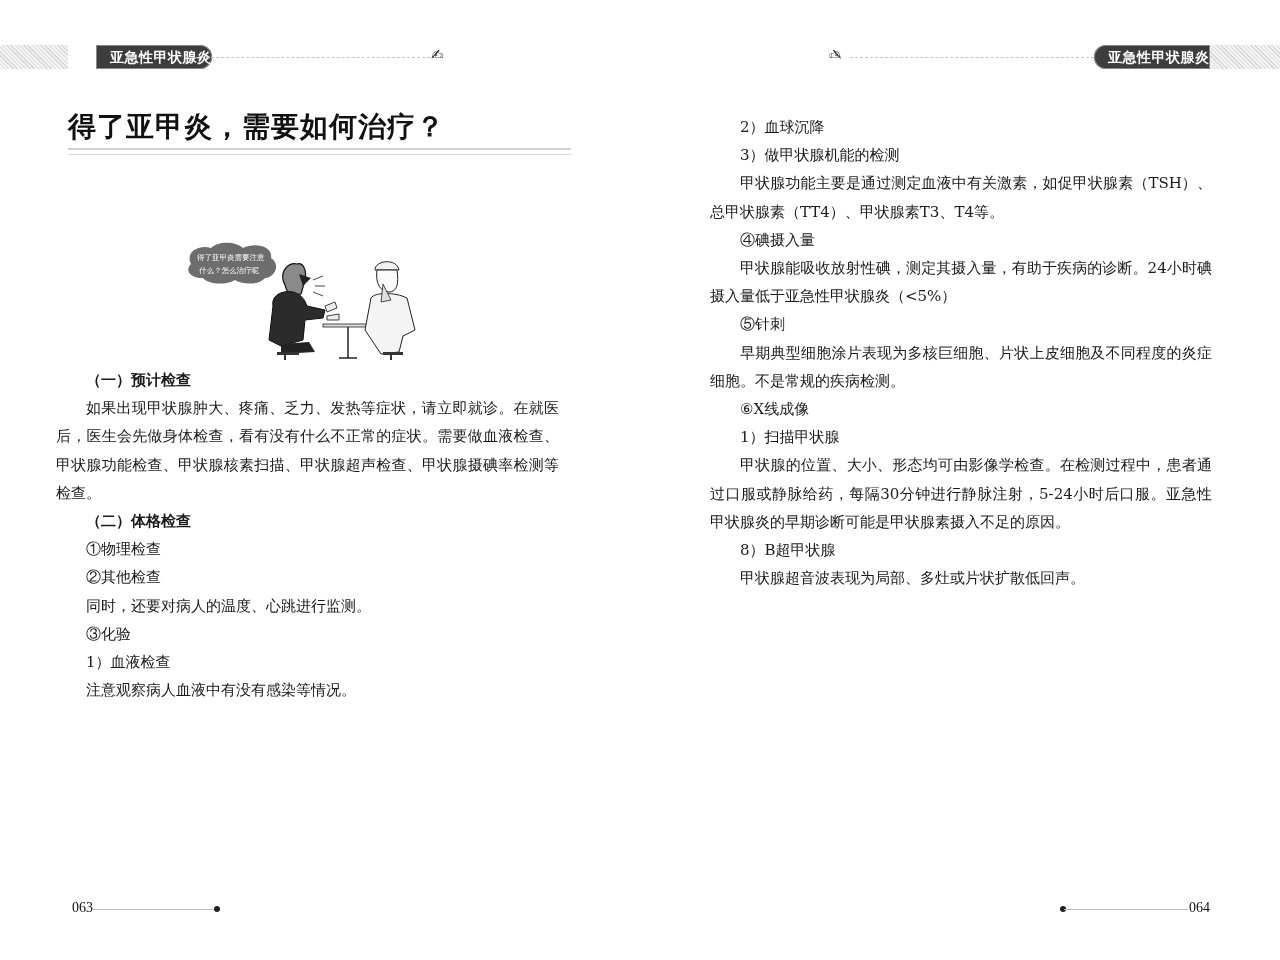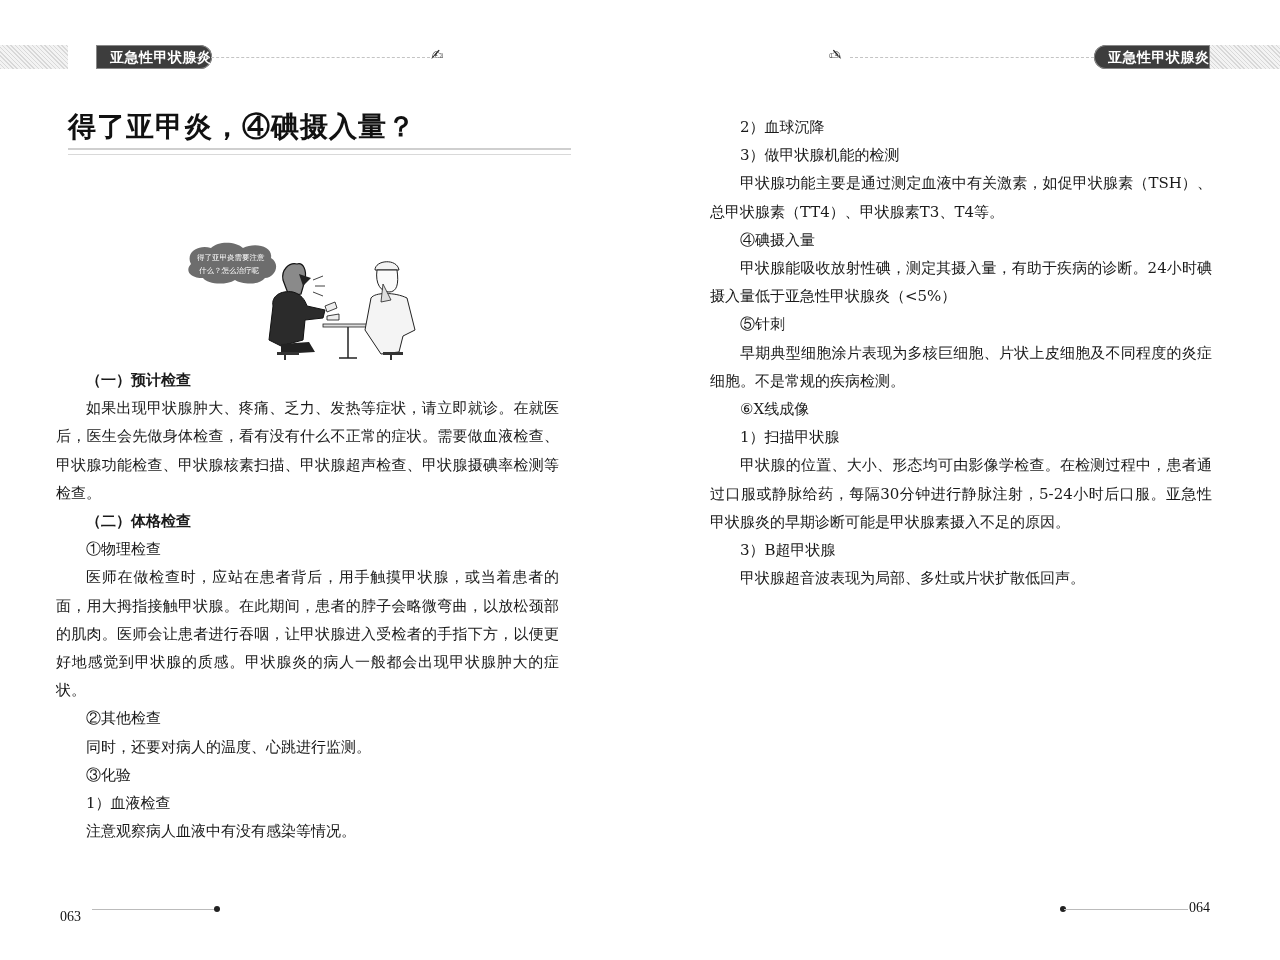--- a/index.html
+++ b/index.html
@@ -40,39 +40,39 @@
   
   .text { position: absolute; font-size: 15px; line-height: 28.2px; text-align: justify; }
   .left .text { left: 56px; top: 366px; width: 503px; }
   .right .text { left: 70px; top: 113px; width: 502px; }
   .text p { margin: 0; text-indent: 2em; }
   .text p.head { font-weight: bold; }
   .text p.sub { }
 
   
   .folio { position: absolute; top: 900px; font-size: 14px; font-family: "Liberation Serif", serif; color: #111; }
-  .left .folio { left: 60px; margin-top: 9px; }
+  .left .folio { left: 72px; }
   .right .folio { left: 549px; }
   .fline { position: absolute; top: 909px; border-top: 1px solid #bbb; }
   .left .fline { left: 92px; width: 124px; }
   .right .fline { left: 424px; width: 124px; }
   .dot { position: absolute; top: 906px; width: 6px; height: 6px; border-radius: 50%; background: #222; }
   .left .dot { left: 214px; }
   .right .dot { left: 420px; }
 </style>
 </head>
 <body>
 
 <div class="page left">
   <div class="hatch"></div>
   <div class="chip">亚急性甲状腺炎</div>
   <div class="hline"></div>
   <div class="pen">✍</div>
 
-  <div class="title">得了亚甲炎，④碘摄入量？</div>
+  <div class="title">得了亚甲炎，需要如何治疗？</div>
   <div class="title-rule"></div>
 
   <svg class="illus" viewBox="0 0 240 120">
     <g>
       <path d="M6,24 C0,12 14,4 26,8 C34,0 52,2 58,8 C70,2 88,6 86,18 C96,24 90,38 80,38 C74,46 56,44 50,40 C40,46 22,44 18,38 C4,38 0,30 6,24 Z" fill="#6d6d6d"></path>
       <text x="12" y="20" font-size="7.5" fill="#fff" font-family="DejaVu Sans, sans-serif">得了亚甲炎需要注意</text>
       <text x="14" y="33" font-size="7.5" fill="#fff" font-family="DejaVu Sans, sans-serif">什么？怎么治疗呢</text>
     </g>
     <g>
       <path d="M98,40 C96,30 104,22 112,24 C118,22 122,30 120,40 L116,54 L104,56 Z" fill="#8a8a8a" stroke="#111" stroke-width="1.2"></path>
@@ -97,21 +97,20 @@
       <rect x="198" y="112" width="20" height="3" fill="#333"></rect>
       <line x1="206" y1="115" x2="206" y2="120" stroke="#333" stroke-width="2"></line>
     </g>
   </svg>
 
   <div class="text">
     <p class="head">（一）预计检查</p>
     <p>如果出现甲状腺肿大、疼痛、乏力、发热等症状，请立即就诊。在就医后，医生会先做身体检查，看有没有什么不正常的症状。需要做血液检查、甲状腺功能检查、甲状腺核素扫描、甲状腺超声检查、甲状腺摄碘率检测等检查。</p>
     <p class="head">（二）体格检查</p>
     <p class="sub">①物理检查</p>
-    <p>医师在做检查时，应站在患者背后，用手触摸甲状腺，或当着患者的面，用大拇指接触甲状腺。在此期间，患者的脖子会略微弯曲，以放松颈部的肌肉。医师会让患者进行吞咽，让甲状腺进入受检者的手指下方，以便更好地感觉到甲状腺的质感。甲状腺炎的病人一般都会出现甲状腺肿大的症状。</p>
     <p class="sub">②其他检查</p>
     <p>同时，还要对病人的温度、心跳进行监测。</p>
     <p class="sub">③化验</p>
     <p class="sub">1）血液检查</p>
     <p>注意观察病人血液中有没有感染等情况。</p>
   </div>
 
   <div class="folio">063</div>
   <div class="fline"></div>
   <div class="dot"></div>
@@ -127,20 +126,20 @@
     <p class="sub">2）血球沉降</p>
     <p class="sub">3）做甲状腺机能的检测</p>
     <p>甲状腺功能主要是通过测定血液中有关激素，如促甲状腺素（TSH）、总甲状腺素（TT4）、甲状腺素T3、T4等。</p>
     <p class="sub">④碘摄入量</p>
     <p>甲状腺能吸收放射性碘，测定其摄入量，有助于疾病的诊断。24小时碘摄入量低于亚急性甲状腺炎（&lt;5%）</p>
     <p class="sub">⑤针刺</p>
     <p>早期典型细胞涂片表现为多核巨细胞、片状上皮细胞及不同程度的炎症细胞。不是常规的疾病检测。</p>
     <p class="sub">⑥X线成像</p>
     <p class="sub">1）扫描甲状腺</p>
     <p>甲状腺的位置、大小、形态均可由影像学检查。在检测过程中，患者通过口服或静脉给药，每隔30分钟进行静脉注射，5-24小时后口服。亚急性甲状腺炎的早期诊断可能是甲状腺素摄入不足的原因。</p>
-    <p class="sub">3）B超甲状腺</p>
+    <p class="sub">8）B超甲状腺</p>
     <p>甲状腺超音波表现为局部、多灶或片状扩散低回声。</p>
   </div>
 
   <div class="dot"></div>
   <div class="fline"></div>
   <div class="folio">064</div>
 </div>
 
 </body></html>

